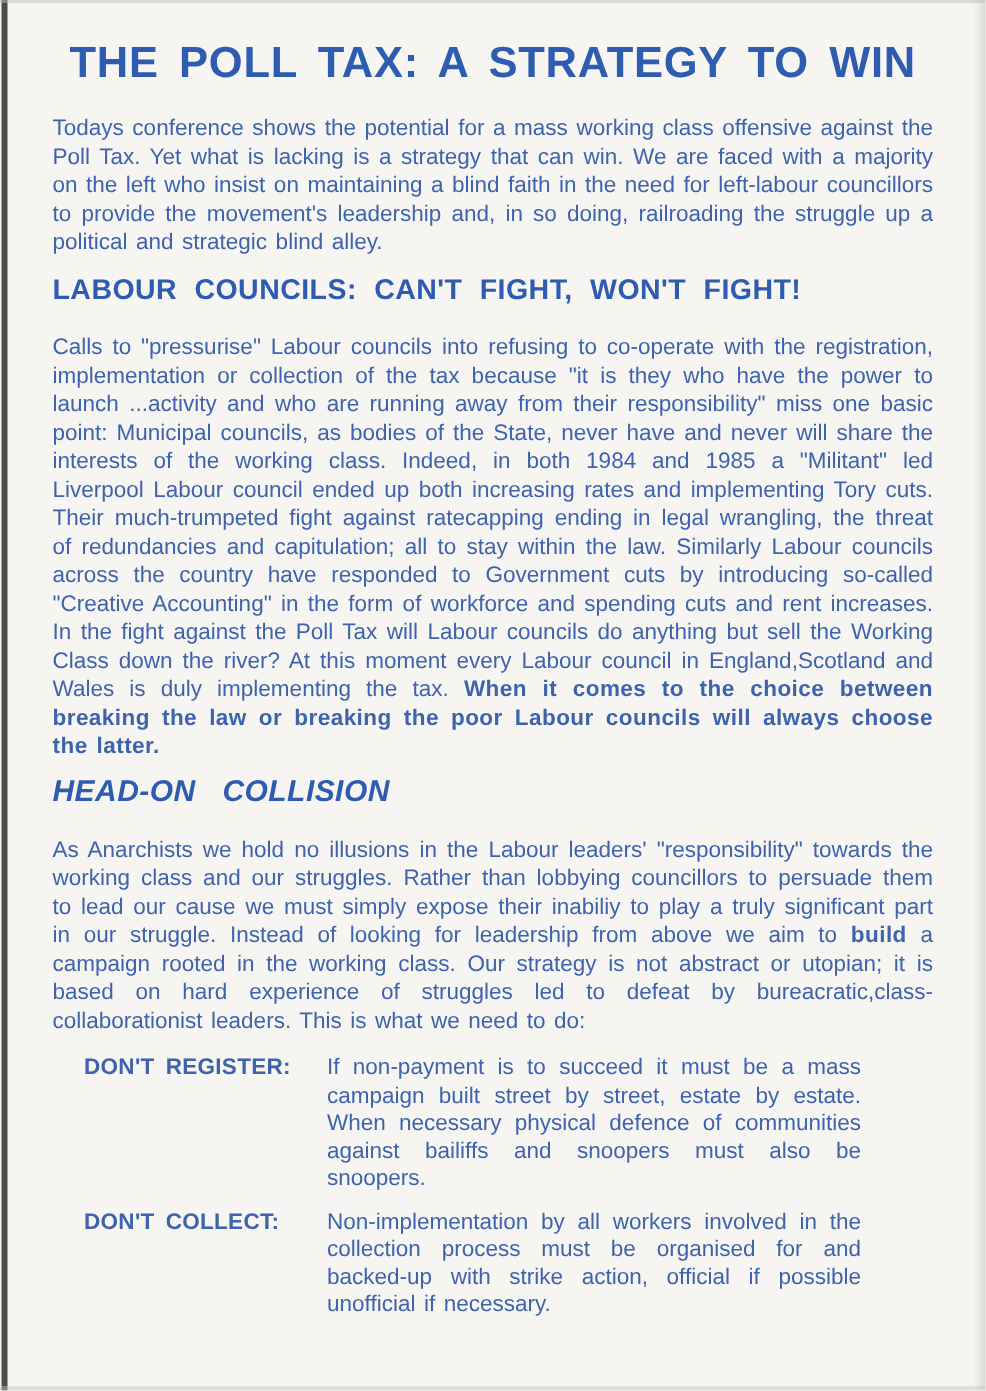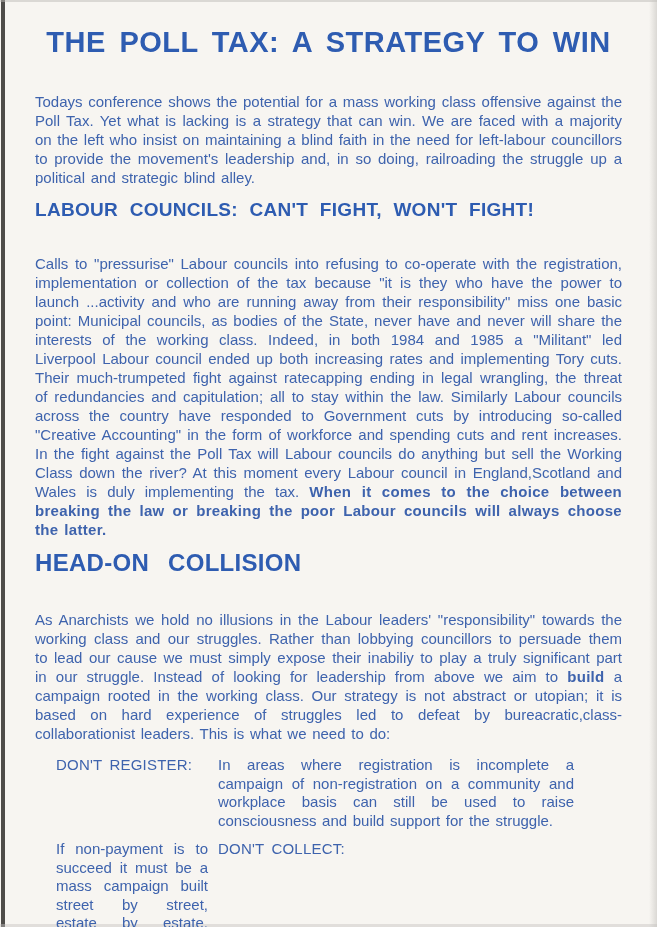--- a/index.html
+++ b/index.html
@@ -40,47 +40,47 @@
   h1.title{
     margin:26px 0 0 0;
     text-align:center;
     font-size:29px;
     font-weight:bold;
     letter-spacing:.5px;
     word-spacing:5px;
     color:#2e5cb1;
   }
   p.body-text{
-    margin:33px 0 0 0;
+    margin:17px 0 0 0;
     font-size:15px;
     line-height:19px;
     text-align:justify;
     word-spacing:1.5px;
   }
   h2.section-heading{
     margin:12px 0 3px 0;
     text-align:left;
     font-size:19px;
     font-weight:bold;
     letter-spacing:.3px;
     word-spacing:6px;
     color:#2e5cb1;
   }
-  h2.collision{word-spacing:12px;font-size:24px;margin-top:10px;}
+  h2.collision{word-spacing:12px;font-size:20px;margin-top:10px;font-style:italic;}
   p.body-text b{font-weight:bold;letter-spacing:.3px;}
   .demands{
     margin-top:13px;
     padding:0 48px 0 21px;
     display:grid;
     grid-template-columns:152px 1fr;
     column-gap:10px;
     row-gap:10px;
   }
   .demand-term{
-    font-weight:normal;
+    font-weight:bold;
     font-size:15px;
     line-height:18.5px;
     letter-spacing:.2px;
     word-spacing:3px;
   }
   .demand-desc{
     font-size:15px;
     line-height:18.5px;
     text-align:justify;
     word-spacing:1.5px;
@@ -104,21 +104,20 @@
     <h2 class="section-heading">LABOUR COUNCILS: CAN'T FIGHT, WON'T FIGHT!</h2>
 
     <p class="body-text"><span>Calls to "pressurise" Labour councils into refusing to co-operate with the registration, implementation or collection of the tax because "it is they who have the power to launch ...activity and who are running away from their responsibility" miss one basic point: Municipal councils, as bodies of the State, never have and never will share the interests of the working class. Indeed, in both 1984 and 1985 a "Militant" led Liverpool Labour council ended up both increasing rates and implementing Tory cuts. Their much-trumpeted fight against ratecapping ending in legal wrangling, the threat of redundancies and capitulation; all to stay within the law. Similarly Labour councils across the country have responded to Government cuts by introducing so-called "Creative Accounting" in the form of workforce and spending cuts and rent increases. In the fight against the Poll Tax will Labour councils do anything but sell the Working Class down the river? At this moment every Labour council in England,Scotland and Wales is duly implementing the tax. </span><b>When it comes to the choice between breaking the law or breaking the poor Labour councils will always choose the latter.</b></p>
 
     <h2 class="section-heading collision">HEAD-ON COLLISION</h2>
 
     <p class="body-text"><span>As Anarchists we hold no illusions in the Labour leaders' "responsibility" towards the working class and our struggles. Rather than lobbying councillors to persuade them to lead our cause we must simply expose their inabiliy to play a truly significant part in our struggle. Instead of looking for leadership from above we aim to </span><b>build</b><span> a campaign rooted in the working class. Our strategy is not abstract or utopian; it is based on hard experience of struggles led to defeat by bureacratic,class-collaborationist leaders. This is what we need to do:</span></p>
 
     <div class="demands">
       <div class="demand-term">DON'T REGISTER:</div>
-      <div class="demand-desc">In areas where registration is incomplete a campaign of non-registration on a community and workplace basis can still be used to raise consciousness and build support for the struggle.</div>
 
       <div class="demand-desc">If non-payment is to succeed it must be a mass campaign built street by street, estate by estate. When necessary physical defence of communities against bailiffs and snoopers must also be snoopers.</div>
 
       <div class="demand-term">DON'T COLLECT:</div>
       <div class="demand-desc">Non-implementation by all workers involved in the collection process must be organised for and backed-up with strike action, official if possible unofficial if necessary.</div>
 
     </div>
 
   </div>
 </div>

